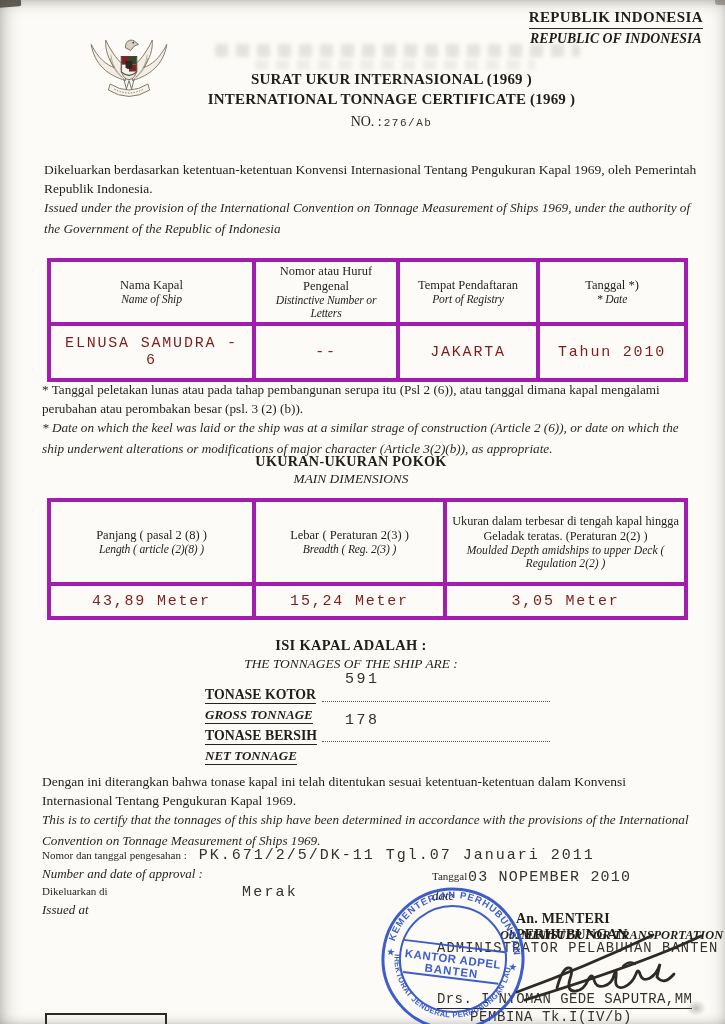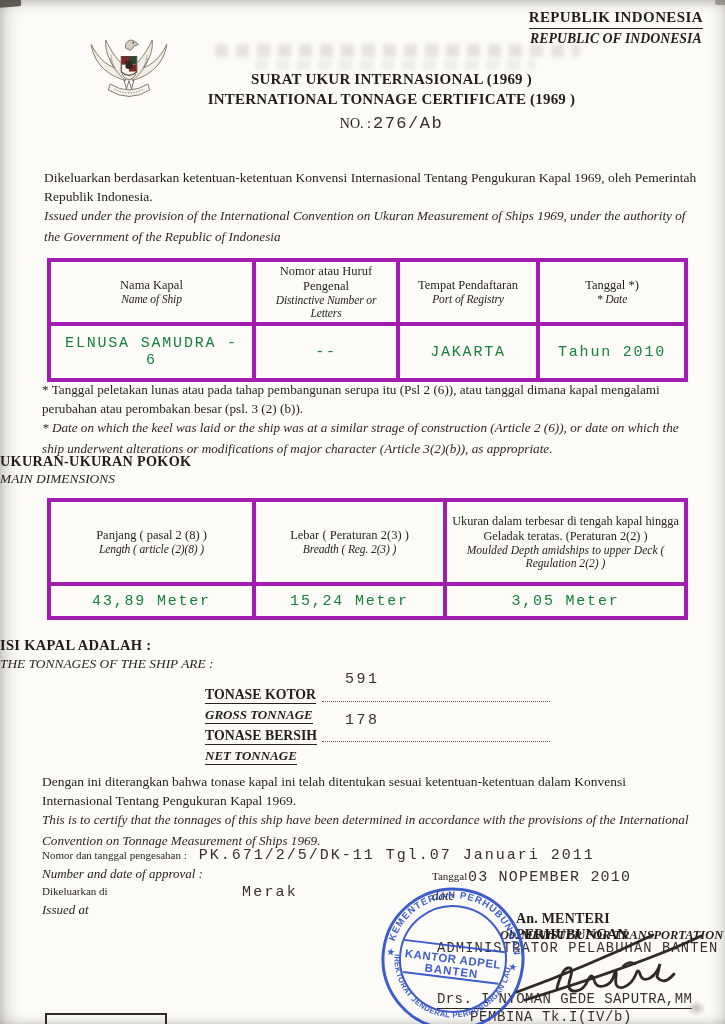--- a/index.html
+++ b/index.html
@@ -16,33 +16,33 @@
   .mono{font-family:"Liberation Mono","DejaVu Sans Mono",monospace;color:#35312c;}
   .it{font-style:italic;}
   .b{font-weight:bold;}
   
   #hdr-right{top:8px;right:22px;text-align:center;line-height:1.25;}
   #hdr-right .l1{font-size:15px;font-weight:bold;letter-spacing:.4px;border-bottom:1.6px solid #2b2722;padding-bottom:1px;}
   #hdr-right .l2{font-size:13.8px;font-weight:bold;font-style:italic;margin-top:1px;}
   #title-block{top:70px;left:58px;right:0;text-align:center;line-height:1.3;}
   #title-block .t{font-size:15px;font-weight:bold;letter-spacing:.2px;}
   #title-block .no-line{font-size:14px;margin-top:4px;}
-  #title-block .no-line .mono{font-size:17px;letter-spacing:1.5px;margin-left:2px;text-align:right;}
+  #title-block .no-line .mono{font-size:11px;letter-spacing:1.5px;margin-left:2px;text-align:right;}
   .ghost{background:repeating-linear-gradient(90deg,rgba(150,140,128,.22) 0 13px,rgba(150,140,128,0) 13px 21px);filter:blur(2.2px);border-radius:3px;}
   
   .para{line-height:1.42;font-size:13.5px;text-align:left;}
   .para .en{font-style:italic;font-size:13.2px;line-height:1.55;color:#2c2823;}
   
   table.cert{border-collapse:collapse;table-layout:fixed;}
   table.cert td{border:4px solid #a21caf;text-align:center;vertical-align:middle;padding:2px 4px;}
   .hd-id{font-size:12.5px;}
   .hd-en{font-size:11.6px;font-style:italic;letter-spacing:-.15px;}
-  .cell-val{font-family:"Liberation Mono","DejaVu Sans Mono",monospace;font-size:15px;letter-spacing:1.8px;color:#15803d;}
-  
-  .sec-head{left:0;right:23px;text-align:left;line-height:1.3;}
+  .cell-val{font-family:"Liberation Mono","DejaVu Sans Mono",monospace;font-size:15px;letter-spacing:1.8px;color:#7f1d1d;}
+  
+  .sec-head{left:0;right:23px;text-align:center;line-height:1.3;}
   .sec-head .h1{font-weight:bold;font-size:14.2px;letter-spacing:.3px;}
   .sec-head .h2{font-style:italic;font-size:13.4px;}
   
   .ton-label{line-height:1.25;}
   .ton-label .lid{display:inline-block;font-weight:bold;font-size:13.8px;border-bottom:1.6px solid #26221d;padding-bottom:0px;}
   .ton-label .len{display:inline-block;font-weight:bold;font-style:italic;font-size:13px;border-bottom:1.4px solid #26221d;margin-top:1px;}
   .ton-val{font-family:"Liberation Mono","DejaVu Sans Mono",monospace;font-size:15px;letter-spacing:2.5px;color:#35312c;}
   .dotline{border-bottom:1.7px dotted #5c564e;height:0;}
   
   .lbl{font-size:11px;}
@@ -91,23 +91,23 @@
     <path d="M28,58 Q50,72 72,58 L74,65 Q50,80 26,65 Z" fill="#f6f2ea" stroke="#7d7466" stroke-width="1.1"></path>
     <path d="M33,64 Q50,73 67,64" fill="none" stroke="#6b6254" stroke-width="1" stroke-dasharray="1.5,1.8"></path>
   </svg>
 
   <div class="abs" id="title-block">
     <div class="t">SURAT UKUR INTERNASIONAL (1969 )</div>
     <div class="t">INTERNATIONAL TONNAGE CERTIFICATE (1969 )</div>
     <div class="no-line"><span>NO. :</span><span class="mono">276/Ab</span></div>
   </div>
 
-  <div class="abs para" style="top:168px;left:44px;right:24px;">
+  <div class="abs para" style="top:160px;left:44px;right:24px;">
     <div>Dikeluarkan berdasarkan ketentuan-ketentuan Konvensi Internasional Tentang Pengukuran Kapal 1969, oleh Pemerintah  Republik Indonesia.</div>
-    <div class="en">Issued under the provision of the International Convention on Ukuran Measurement of Ships 1969, under the authority of the Government of  the Republic of Indonesia</div>
+    <div class="en">Issued under the provision of the International Convention on Tonnage Measurement of Ships 1969, under the authority of the Government of  the Republic of Indonesia</div>
   </div>
 
   <table class="cert abs" style="top:258px;left:47px;width:637px;">
     <colgroup>
         <col style="width:205px">
         <col style="width:144px">
         <col style="width:140px">
         <col style="width:148px">
       </colgroup>
     <tbody>

